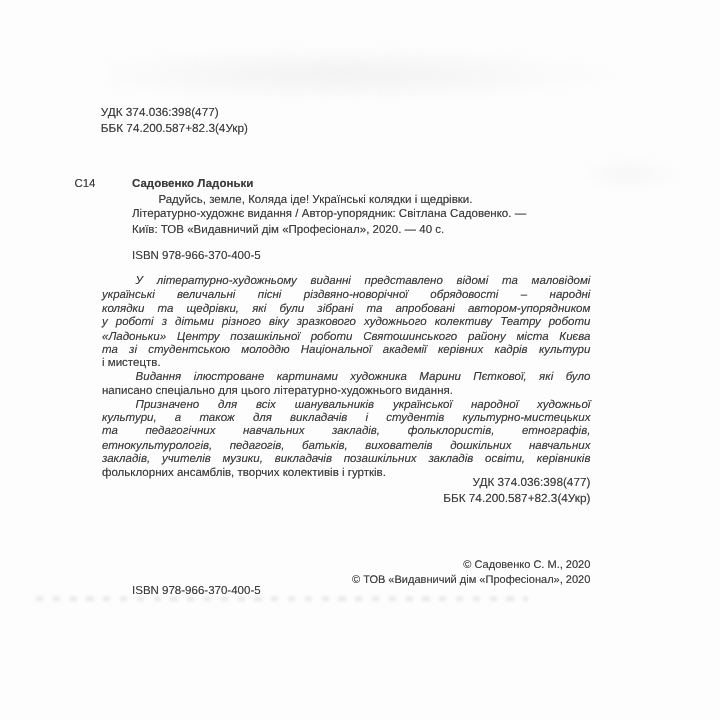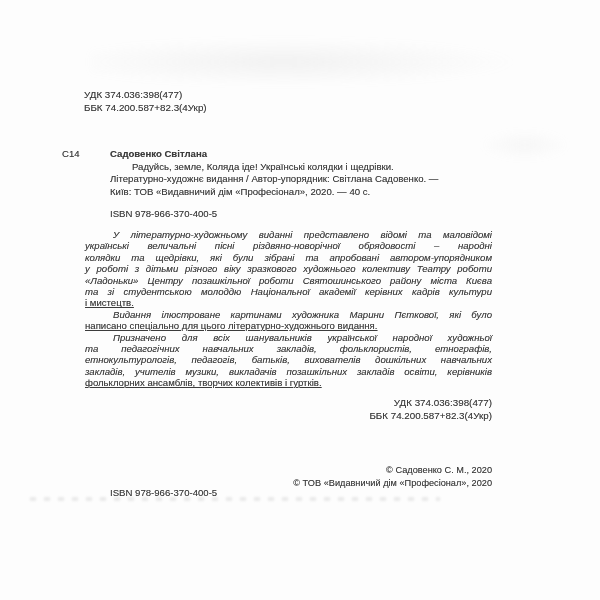--- a/index.html
+++ b/index.html
@@ -18,21 +18,21 @@
   .card-index{position:absolute;left:0;top:0;text-align:center;}
   .card-body{position:absolute;left:48px;top:0;width:392px;line-height:12.7px;}
   .card-author{font-weight:bold;}
   .card-title{text-indent:22px;}
 
   .isbn-mid{position:absolute;left:110px;top:208px;}
 
   .annotation{position:absolute;left:85px;top:229px;width:407px;line-height:11.4px;}
   .jl{text-align:justify;text-align-last:justify;font-style:italic;}
   .fl{text-indent:28px;}
-  .ll{text-align:center;text-align-last:left;text-decoration:underline;}
+  .ll{text-align:center;text-align-last:left;}
 
   .mid-codes{position:absolute;right:108px;top:397px;text-align:right;line-height:12.6px;font-size:9.8px;}
 
   .footer-isbn{position:absolute;left:110px;top:487px;}
   .footer-copy{position:absolute;right:108px;top:464px;text-align:right;line-height:13.2px;font-size:9.2px;}
 
   
   .artifact{position:absolute;pointer-events:none;}
   .smudge-top{
     left:90px;top:38px;width:430px;height:48px;
@@ -60,21 +60,21 @@
   <div class="artifact smudge-band"></div>
 
   <div class="top-codes">
     <div>УДК 374.036:398(477)</div>
     <div>ББК 74.200.587+82.3(4Укр)</div>
   </div>
 
   <div class="card">
     <div class="card-index">С14</div>
     <div class="card-body">
-      <div class="card-author">Садовенко Світлана</div>
+      <div class="card-author">Садовенко Ладоньки</div>
       <div class="card-title">Радуйсь, земле, Коляда іде! Українські колядки і щедрівки.</div>
       <div>Літературно-художнє видання / Автор-упорядник: Світлана Садовенко. —</div>
       <div>Київ: ТОВ «Видавничий дім «Професіонал», 2020. — 40 с.</div>
     </div>
   </div>
 
   <div class="isbn-mid">ISBN 978-966-370-400-5</div>
 
   <div class="annotation">
     <div class="jl fl">У літературно-художньому виданні представлено відомі та маловідомі</div>
@@ -82,20 +82,21 @@
     <div class="jl">колядки та щедрівки, які були зібрані та апробовані автором-упорядником</div>
     <div class="jl">у роботі з дітьми різного віку зразкового художнього колективу Театру роботи</div>
     <div class="jl">«Ладоньки» Центру позашкільної роботи Святошинського району міста Києва</div>
     <div class="jl">та зі студентською молоддю Національної академії керівних кадрів культури</div>
     <div class="ll">і мистецтв.</div>
 
     <div class="jl fl">Видання ілюстроване картинами художника Марини Пєткової, які було</div>
     <div class="ll">написано спеціально для цього літературно-художнього видання.</div>
 
     <div class="jl fl">Призначено для всіх шанувальників української народної художньої</div>
+    <div class="jl">культури, а також для викладачів і студентів культурно-мистецьких</div>
     <div class="jl">та педагогічних навчальних закладів, фольклористів, етнографів,</div>
     <div class="jl">етнокультурологів, педагогів, батьків, вихователів дошкільних навчальних</div>
     <div class="jl">закладів, учителів музики, викладачів позашкільних закладів освіти, керівників</div>
     <div class="ll">фольклорних ансамблів, творчих колективів і гуртків.</div>
   </div>
 
   <div class="mid-codes">
     <div>УДК 374.036:398(477)</div>
     <div>ББК 74.200.587+82.3(4Укр)</div>
   </div>

